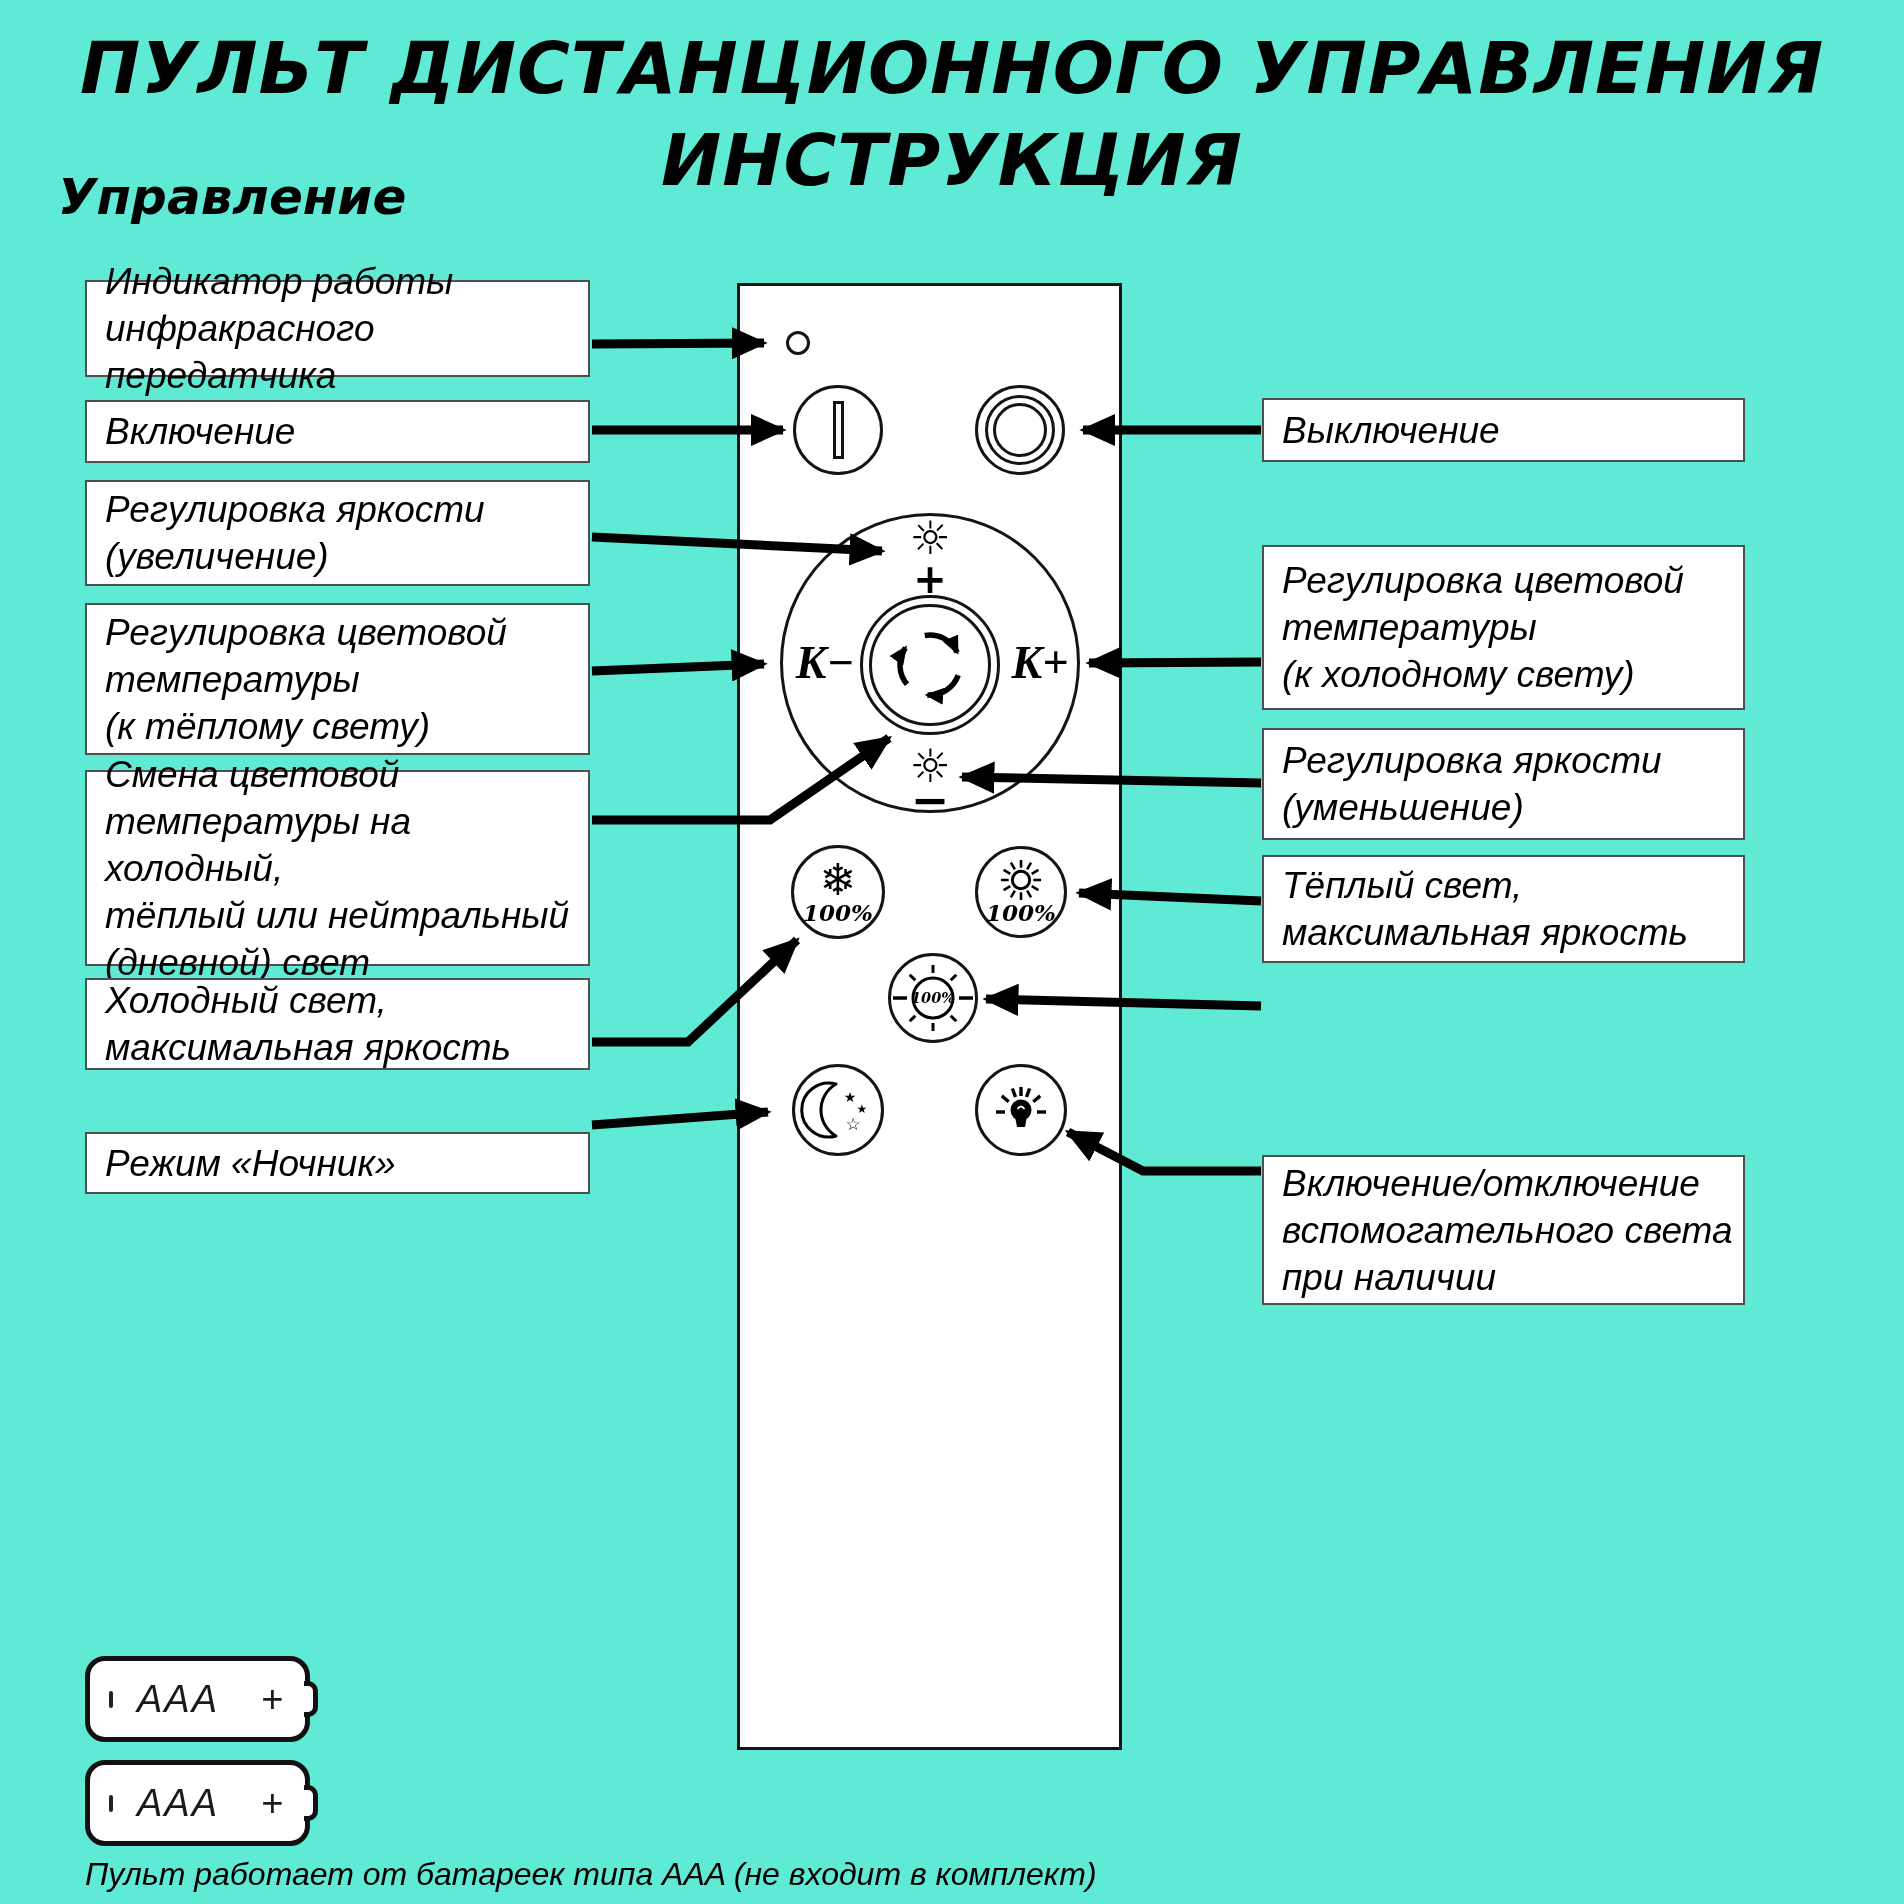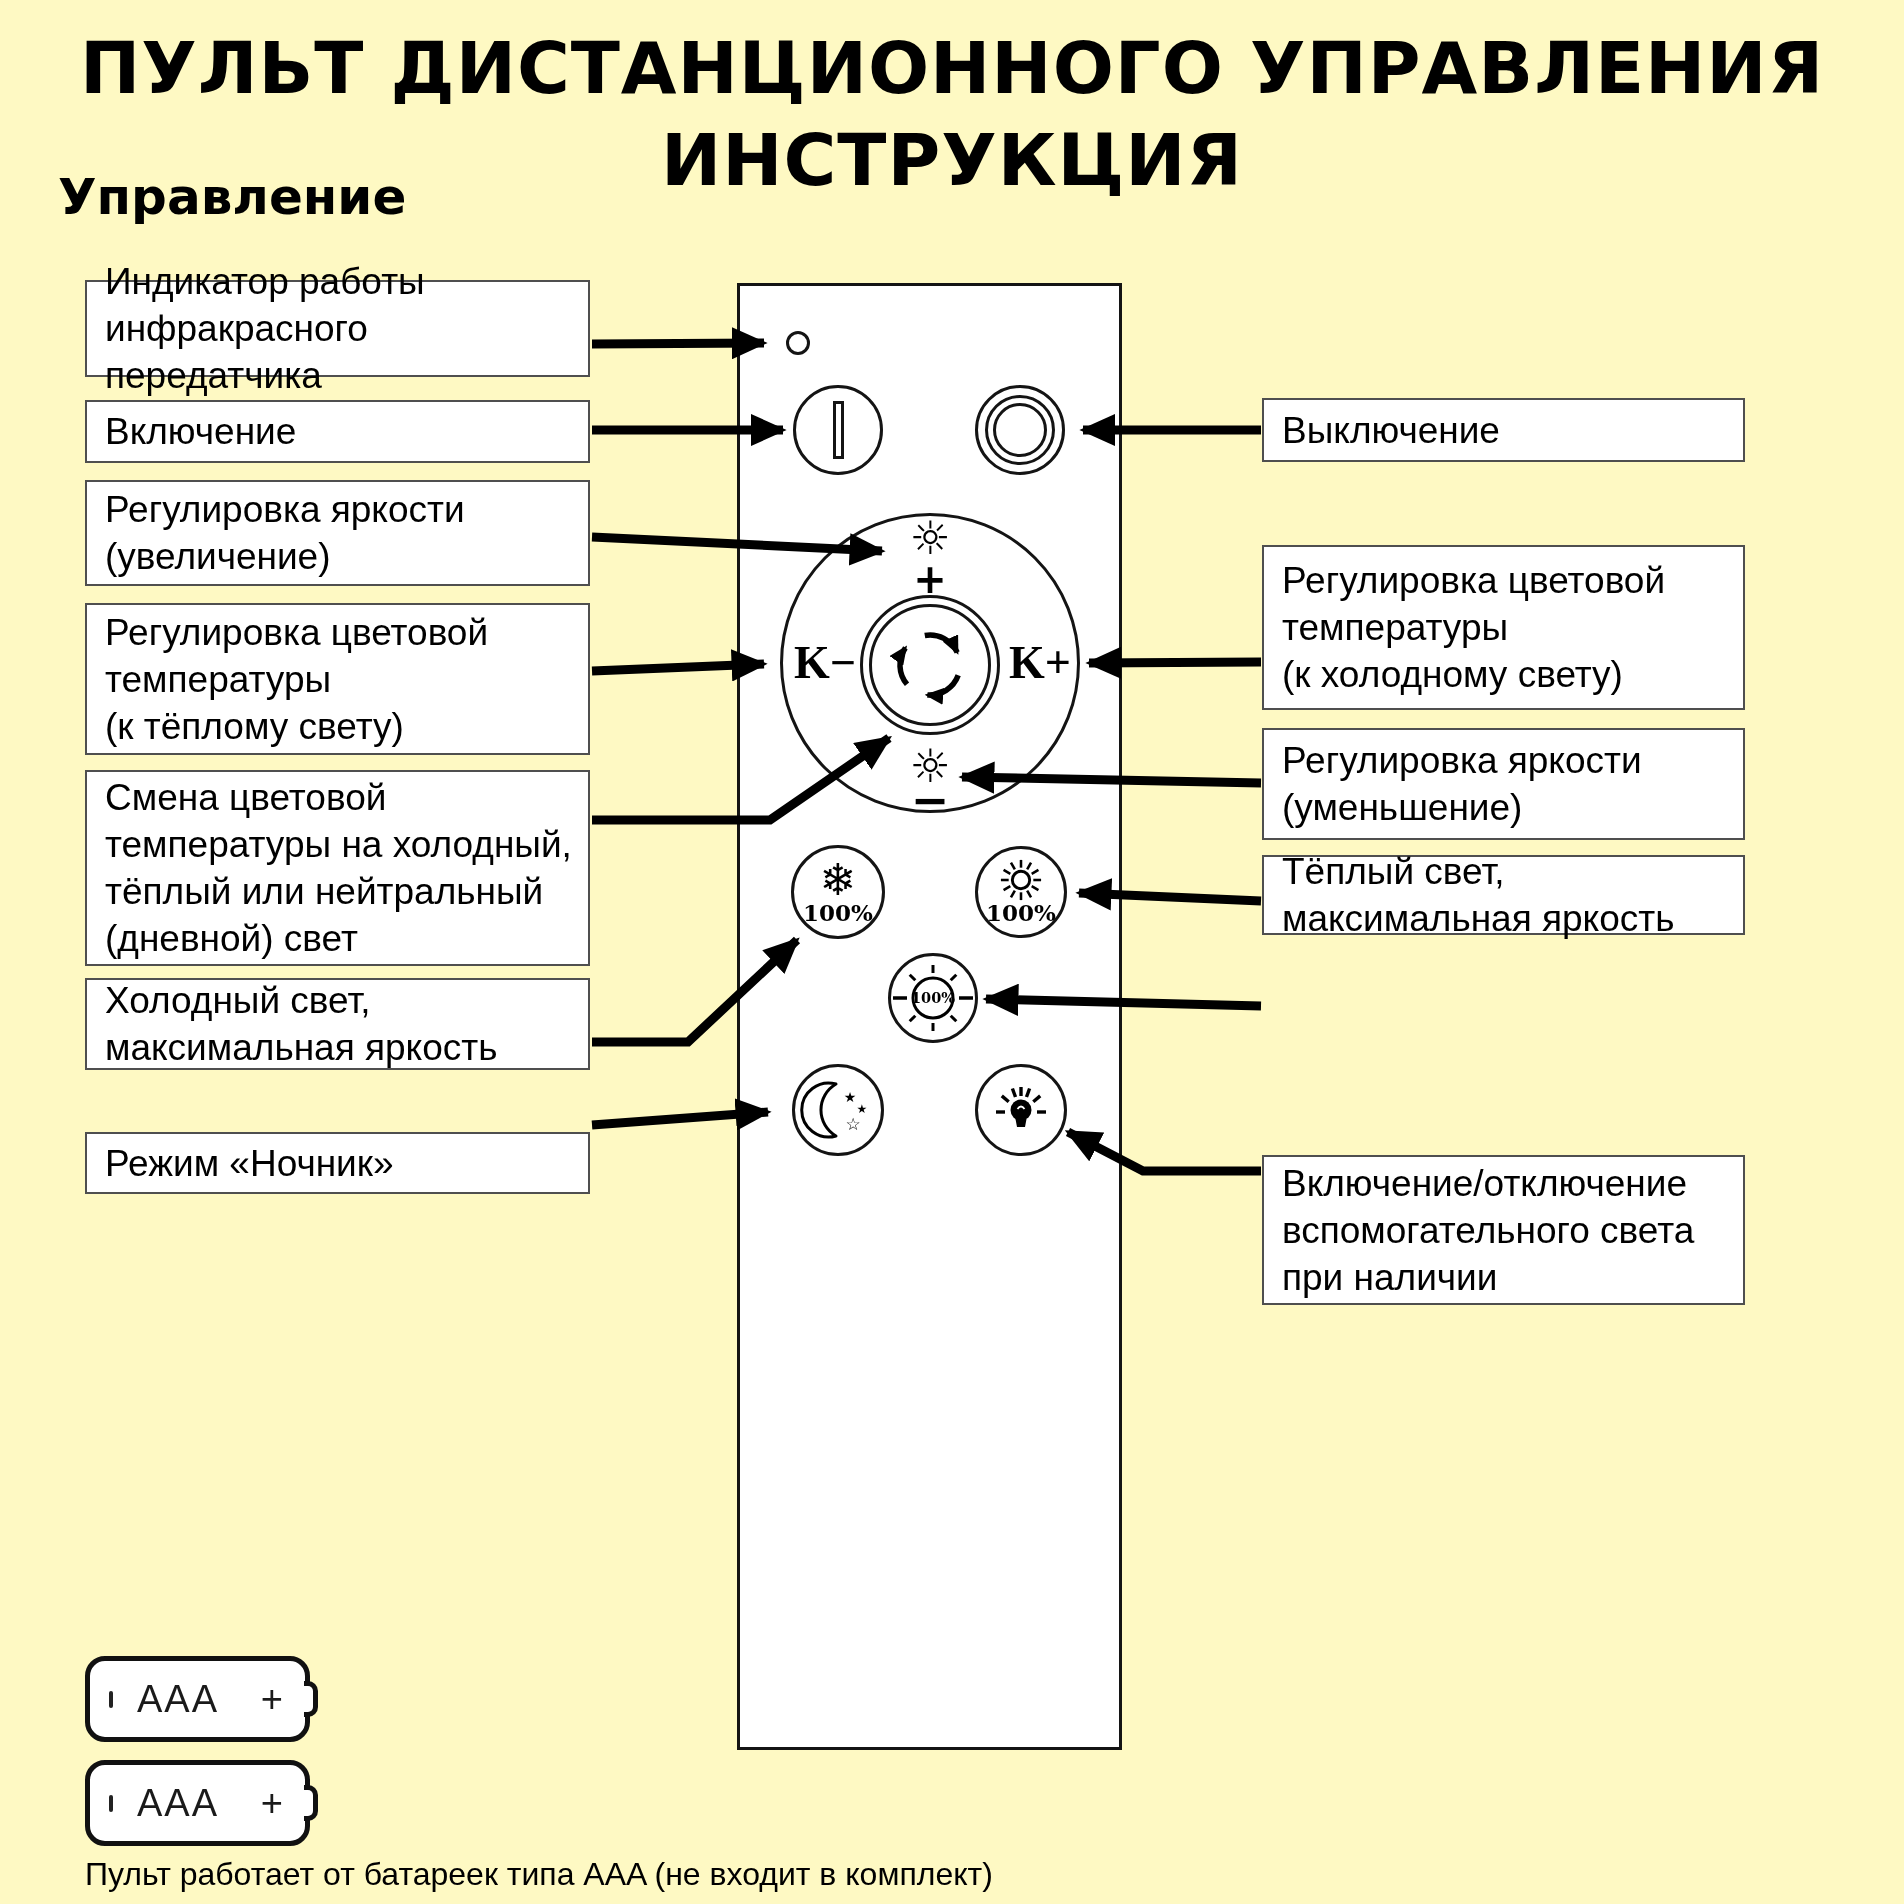--- a/index.html
+++ b/index.html
@@ -1,17 +1,17 @@
 <!DOCTYPE html>
 <html><head>
 <meta charset="utf-8">
 <style>
   html,body{margin:0;padding:0;background:#fff;}
-  .page{position:relative;width:1904px;height:1904px;background:#fef9c3;
-        font-family:"Liberation Sans",sans-serif;color:#000;overflow:hidden;}
+  .page{position:relative;width:1904px;height:1904px;background:#5eead4;
+        font-family:"Liberation Sans",sans-serif;color:#000;overflow:hidden;font-style:italic;}
   .title{position:absolute;left:0;width:100%;text-align:center;
          font-family:"DejaVu Sans",sans-serif;font-weight:bold;letter-spacing:1px;}
   .title.l1{top:26px;font-size:72px;}
   .title.l2{top:118px;font-size:72px;}
   .section-heading{position:absolute;left:58px;top:168px;font-family:"DejaVu Sans",sans-serif;
          font-weight:bold;font-size:50px;}
   .callout{position:absolute;border:2px solid #4f4f4f;background:#fff;box-sizing:border-box;
          display:flex;align-items:center;font-size:37px;line-height:47px;white-space:pre-line;
          padding:0 8px 0 18px;}
   .callout.left{left:85px;width:505px;}
@@ -62,21 +62,21 @@
   <div class="callout left" style="top:978px;height:92px;">Холодный свет,
 максимальная яркость</div>
   <div class="callout left" style="top:1132px;height:62px;">Режим «Ночник»</div>
 
   <div class="callout right" style="top:398px;height:64px;">Выключение</div>
   <div class="callout right" style="top:545px;height:165px;">Регулировка цветовой
 температуры
 (к холодному свету)</div>
   <div class="callout right" style="top:728px;height:112px;">Регулировка яркости
 (уменьшение)</div>
-  <div class="callout right" style="top:855px;height:80px;">Тёплый свет,
+  <div class="callout right" style="top:855px;height:108px;">Тёплый свет,
 максимальная яркость</div>
   <div class="callout right" style="top:1155px;height:150px;">Включение/отключение
 вспомогательного света
 при наличии</div>
 
   <div class="remote"></div>
 
   <div class="circle" style="left:786px;top:331px;width:24px;height:24px;"></div>
 
   <div class="circle" style="left:793px;top:385px;width:90px;height:90px;">

